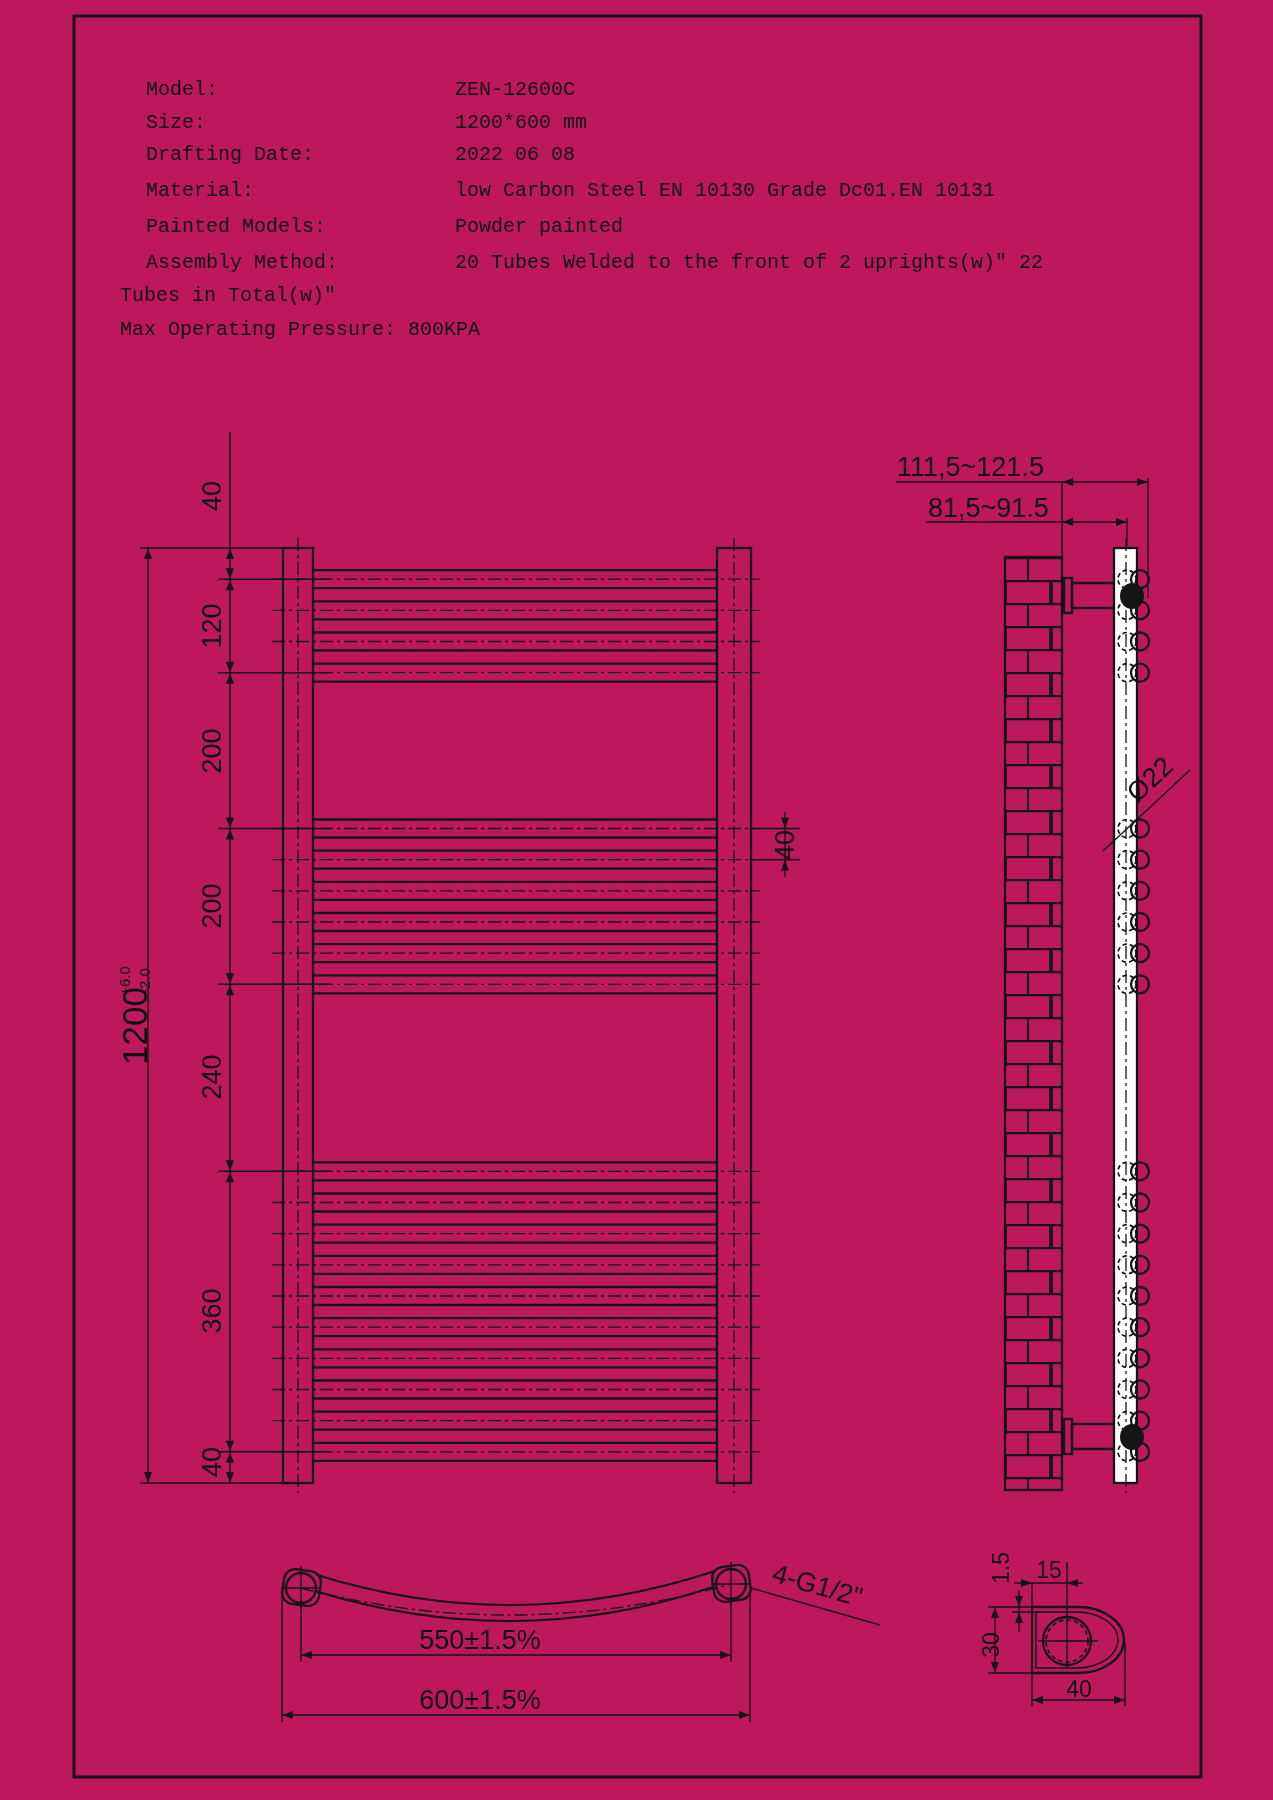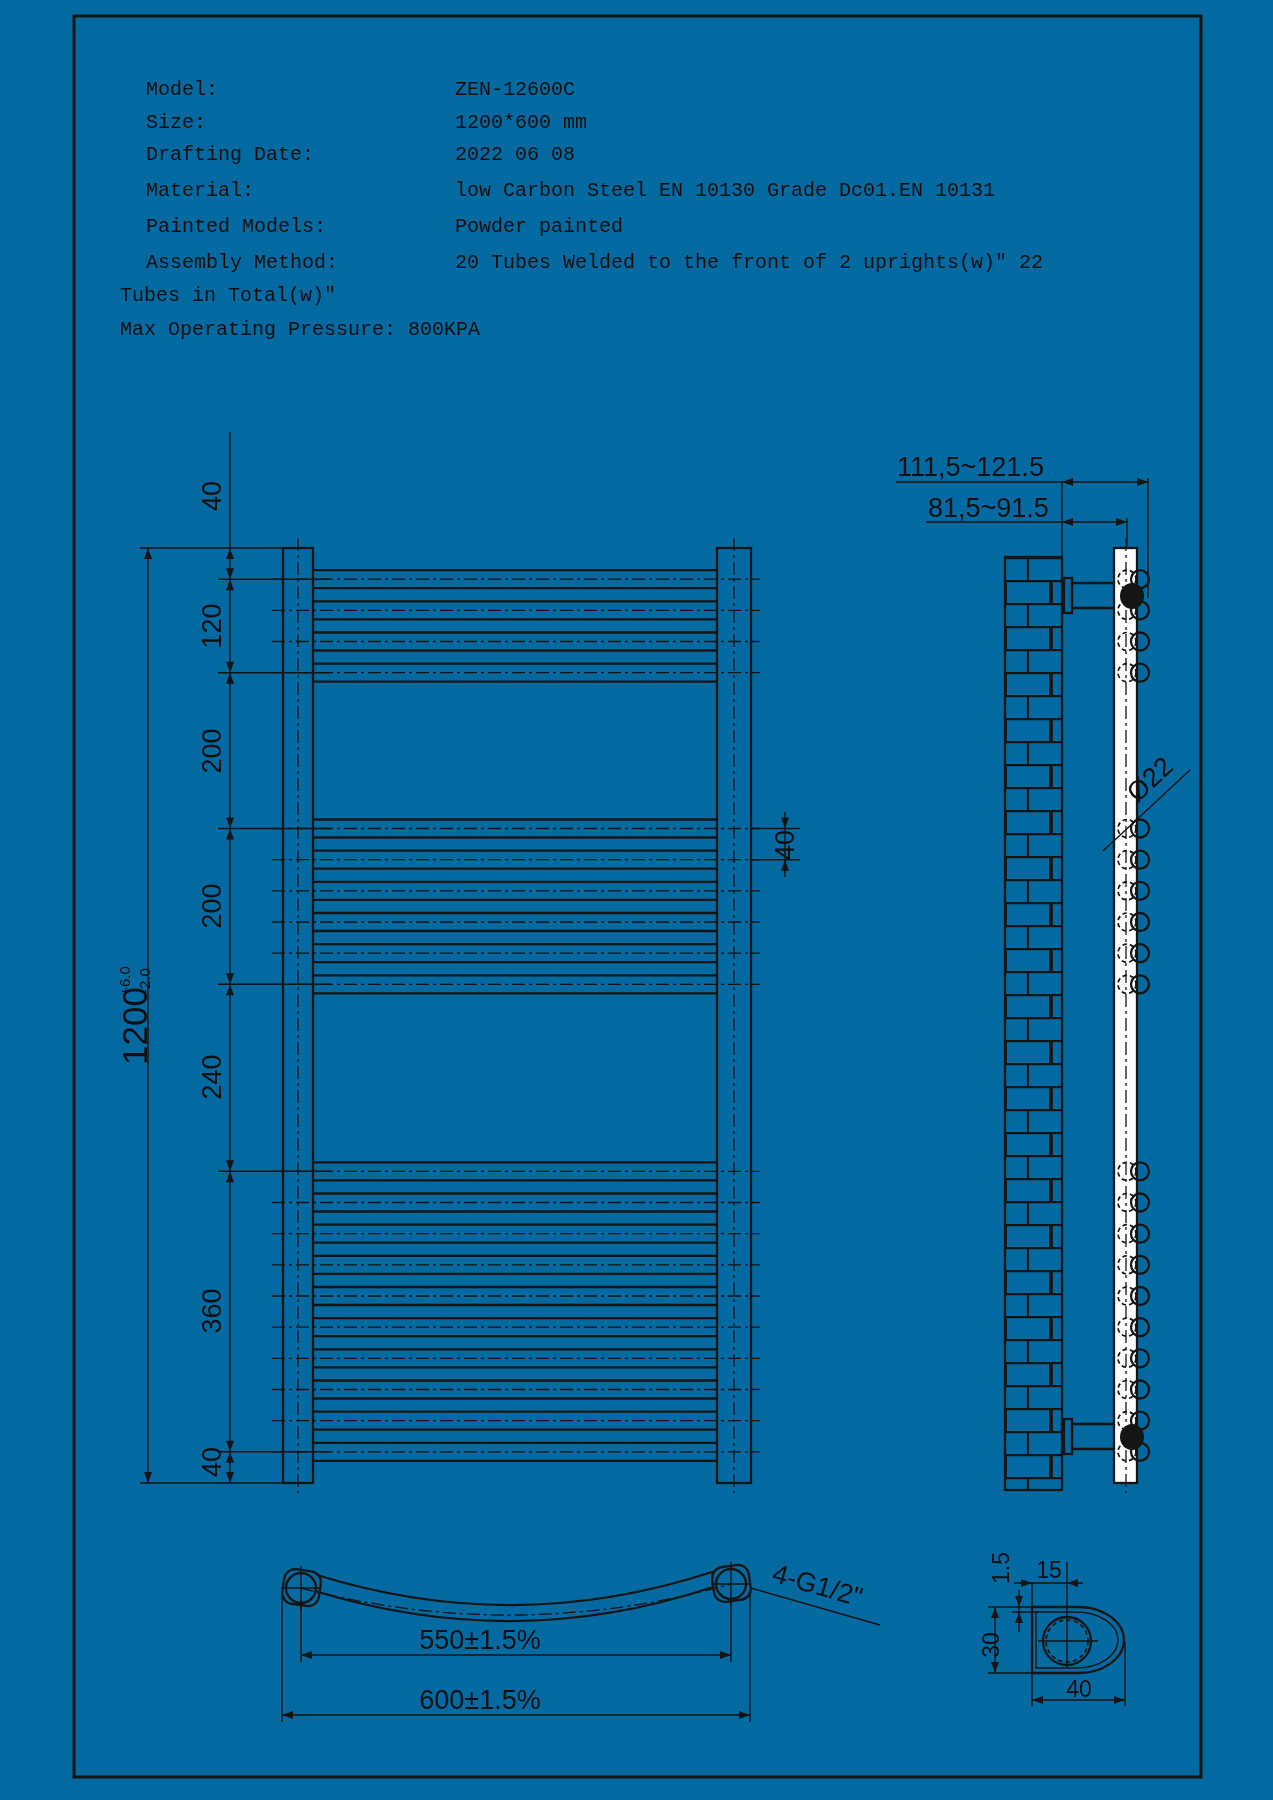--- a/index.html
+++ b/index.html
@@ -1,16 +1,16 @@
 <!DOCTYPE html>
 <html><head>
 <meta charset="utf-8">
 <style>
   html,body{margin:0;padding:0;background:#e8e8e8;}
-  .page{width:1273px;height:1800px;background:#0369a1;position:relative;margin:0 auto;}
+  .page{width:1273px;height:1800px;background:#be185d;position:relative;margin:0 auto;}
   svg{display:block;}
   .ln1{stroke:#151515;stroke-width:1.4;fill:none;}
   .ln2{stroke:#151515;stroke-width:2.3;fill:none;}
   .ln3{stroke:#151515;stroke-width:3;fill:none;}
   .cl{stroke:#151515;stroke-width:1.3;fill:none;stroke-dasharray:13 4 3 4;}
   .dashc{stroke:#151515;stroke-width:1.7;fill:none;stroke-dasharray:4.5 3;}
   .arr{fill:#151515;stroke:none;}
   .wfill{fill:#ffffff;}
   text{fill:#101010;}
   .mono{font-family:"Liberation Mono",monospace;font-size:20px;}

